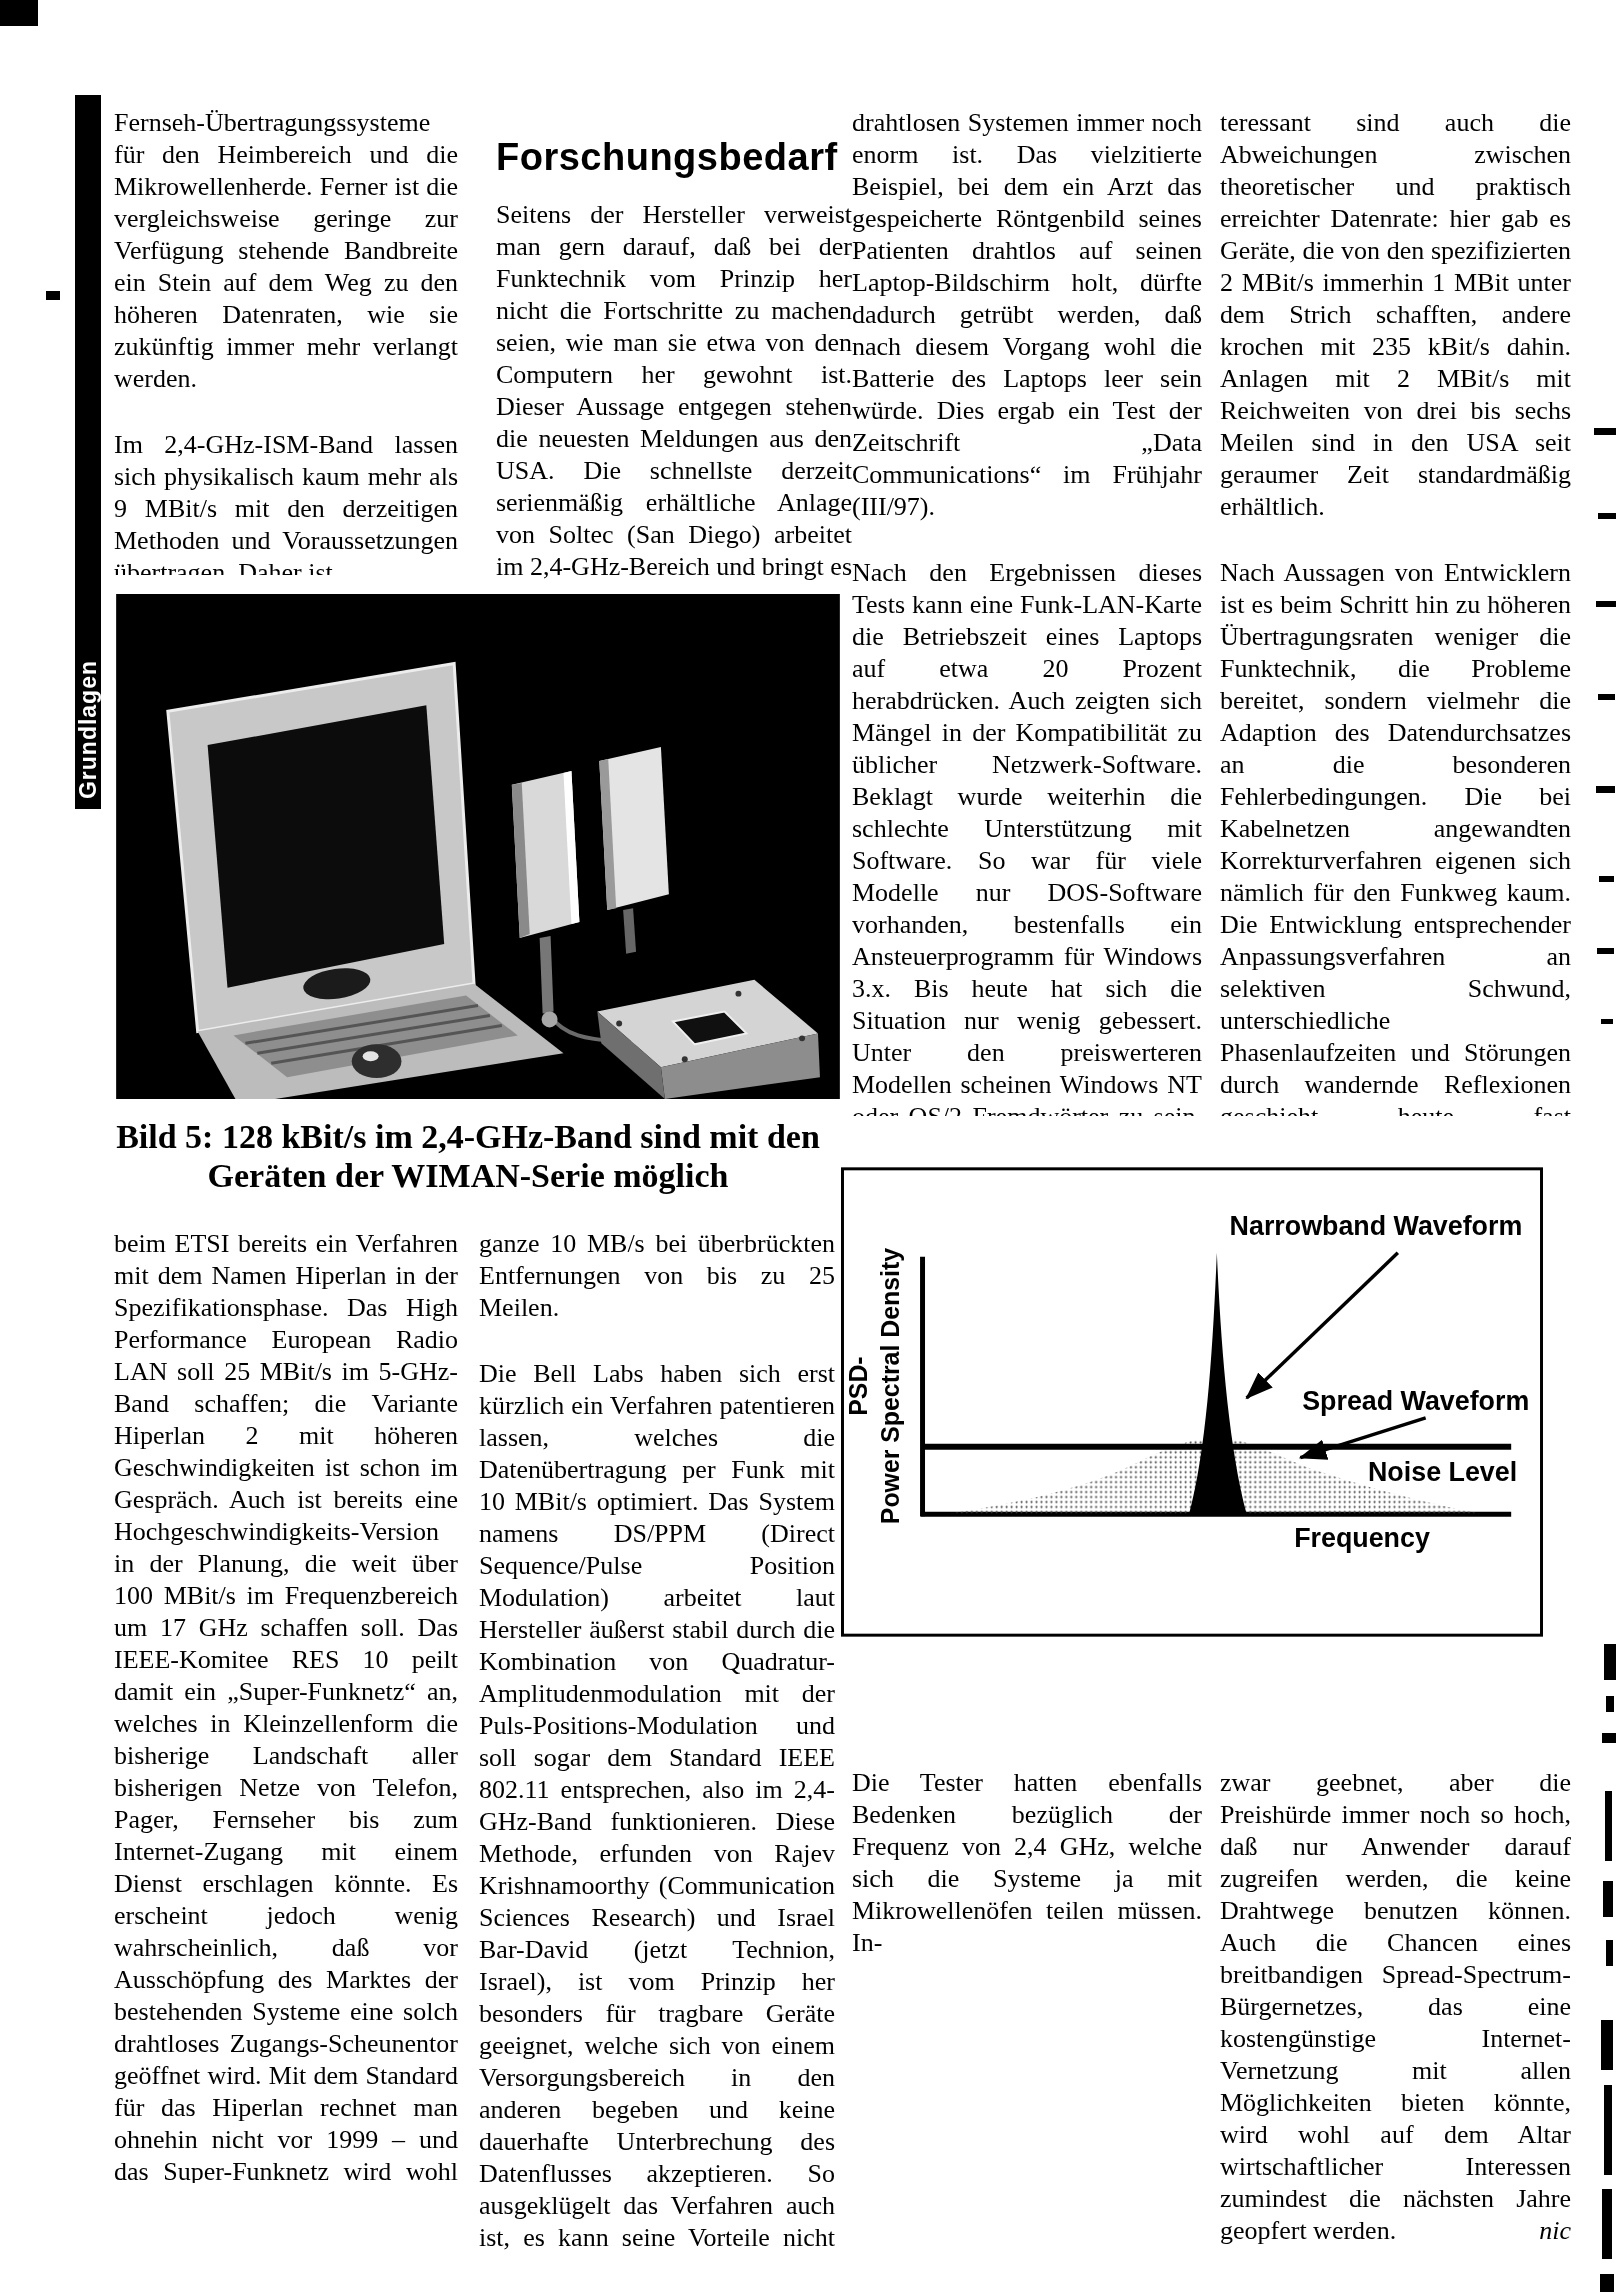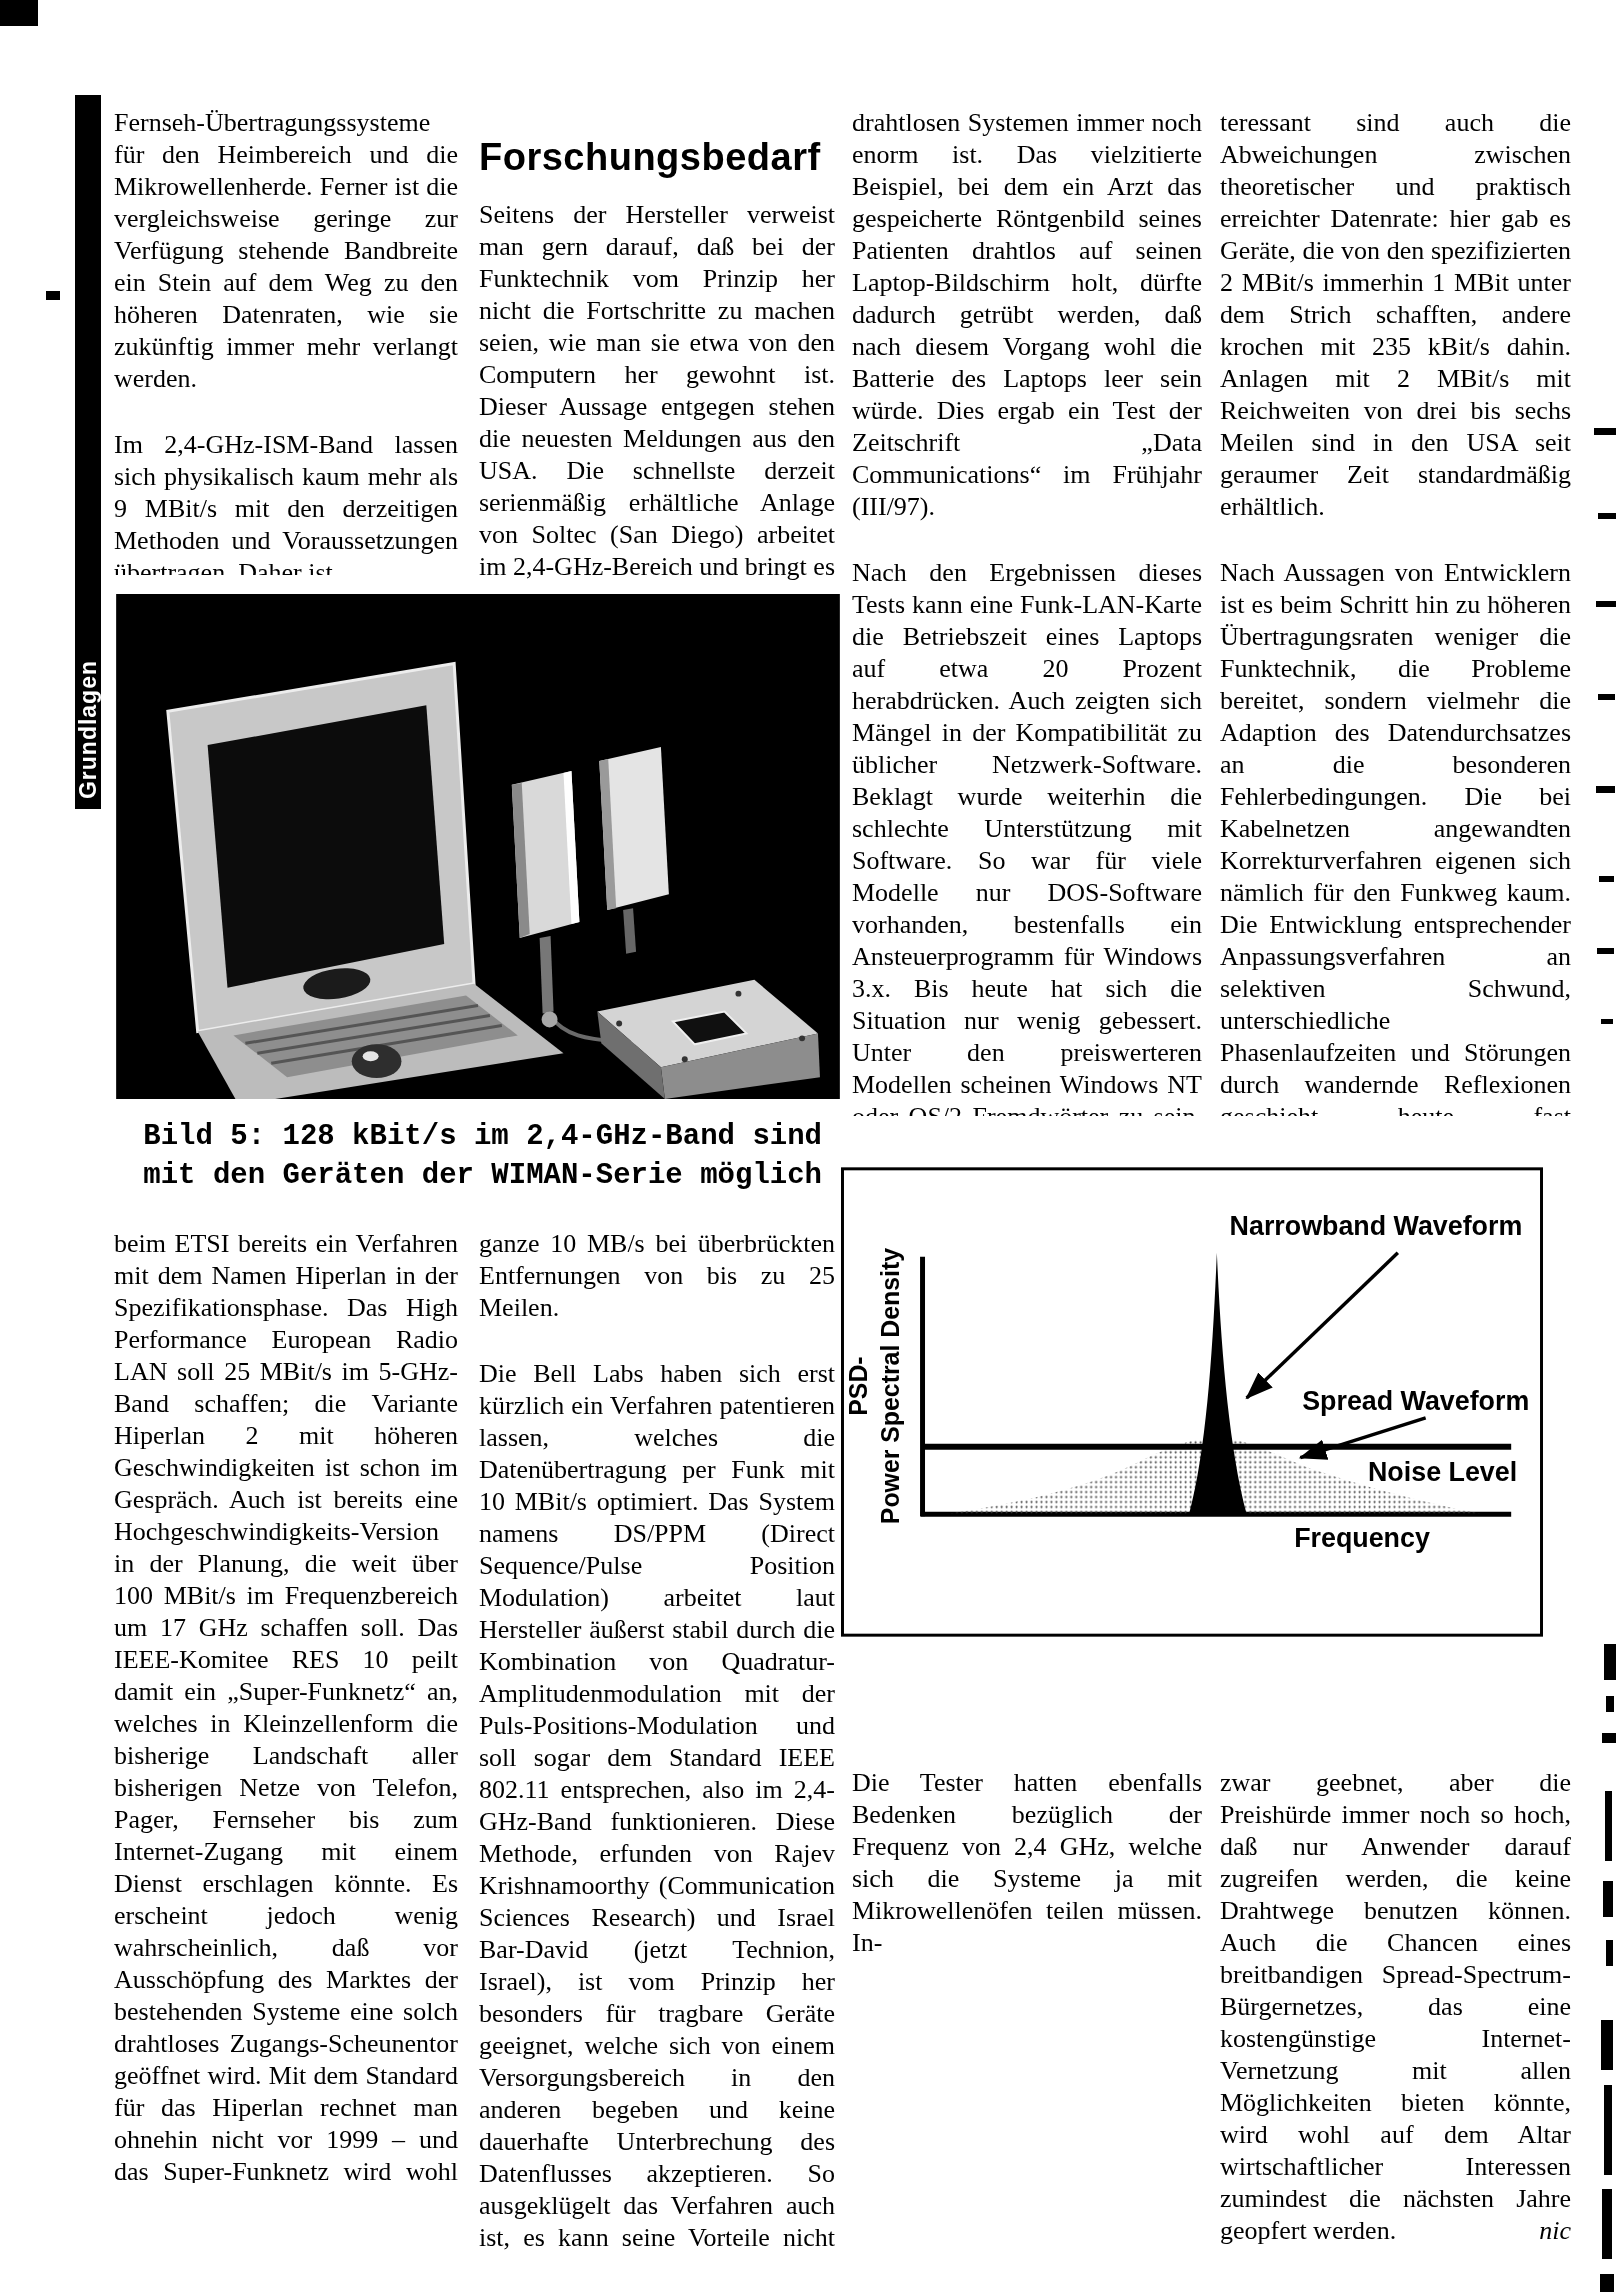--- a/index.html
+++ b/index.html
@@ -12,22 +12,22 @@
     overflow:hidden;
     margin-top:12px;
   }
   .col p{margin:0 0 34px 0;}
   .col p:last-child{margin-bottom:0;}
   .head{
     font-family:"Liberation Sans",sans-serif;font-weight:bold;font-size:38px;
     margin:34px 0 26px 0;letter-spacing:0.5px;text-align:left;
   }
   .caption{
-    position:absolute;font-family:Liberation Mono, monospace;font-weight:bold;
-    font-size:29px;line-height:39px;text-align:right;
+    position:absolute;font-family:Liberation Serif, serif;font-weight:bold;
+    font-size:34px;line-height:39px;text-align:center;
   }
   .sidebar-bar{
     position:absolute;left:75px;top:95px;width:26px;height:714px;background:#000;
     display:flex;align-items:flex-end;justify-content:center;
   }
   .sidebar-label{
     writing-mode:vertical-rl;transform:rotate(180deg);
     font-family:"Liberation Sans",sans-serif;font-weight:bold;font-size:23px;
     color:#fff;letter-spacing:1px;padding-top:10px;padding-bottom:6px;white-space:nowrap;
   }
@@ -66,21 +66,21 @@
 
   <div class="sidebar-bar">
     <div class="sidebar-label">Grundlagen</div>
   </div>
 
   <div class="col" style="left:114px;top:95px;width:344px;height:468px;">
     <p>Fernseh-Übertragungssysteme für den Heimbereich und die Mikrowellenherde. Ferner ist die vergleichsweise geringe zur Verfügung stehende Bandbreite ein Stein auf dem Weg zu den höheren Datenraten, wie sie zukünftig immer mehr verlangt werden.</p>
     <p>Im 2,4-GHz-ISM-Band lassen sich physikalisch kaum mehr als 9 MBit/s mit den derzeitigen Methoden und Voraussetzungen übertragen. Daher ist</p>
   </div>
 
-  <div class="col" style="left:479px;top:95px;width:356px;height:478px;">
+  <div class="col" style="left:496px;top:95px;width:356px;height:478px;">
     <div class="head">Forschungsbedarf</div>
     <p>Seitens der Hersteller verweist man gern darauf, daß bei der Funktechnik vom Prinzip her nicht die Fortschritte zu machen seien, wie man sie etwa von den Computern her gewohnt ist. Dieser Aussage entgegen stehen die neuesten Meldungen aus den USA. Die schnellste derzeit serienmäßig erhältliche Anlage von Soltec (San Diego) arbeitet im 2,4-GHz-Bereich und bringt es auf</p>
   </div>
 
   <div class="col" style="left:852px;top:95px;width:350px;height:1009px;">
     <p>drahtlosen Systemen immer noch enorm ist. Das vielzitierte Beispiel, bei dem ein Arzt das gespeicherte Röntgenbild seines Patienten drahtlos auf seinen Laptop-Bildschirm holt, dürfte dadurch getrübt werden, daß nach diesem Vorgang wohl die Batterie des Laptops leer sein würde. Dies ergab ein Test der Zeitschrift „Data Communications“ im Frühjahr (III/97).</p>
     <p>Nach den Ergebnissen dieses Tests kann eine Funk-LAN-Karte die Betriebszeit eines Laptops auf etwa 20 Prozent herabdrücken. Auch zeigten sich Mängel in der Kompatibilität zu üblicher Netzwerk-Software. Beklagt wurde weiterhin die schlechte Unterstützung mit Software. So war für viele Modelle nur DOS-Software vorhanden, bestenfalls ein Ansteuerprogramm für Windows 3.x. Bis heute hat sich die Situation nur wenig gebessert. Unter den preiswerteren Modellen scheinen Windows NT oder OS/2 Fremdwörter zu sein. Weiterhin beklagte „Data Communications“ die undurchsichtige Preispolitik. So können bei der Einrich-</p>
   </div>
 
   <div class="col" style="left:1220px;top:95px;width:351px;height:1009px;">

